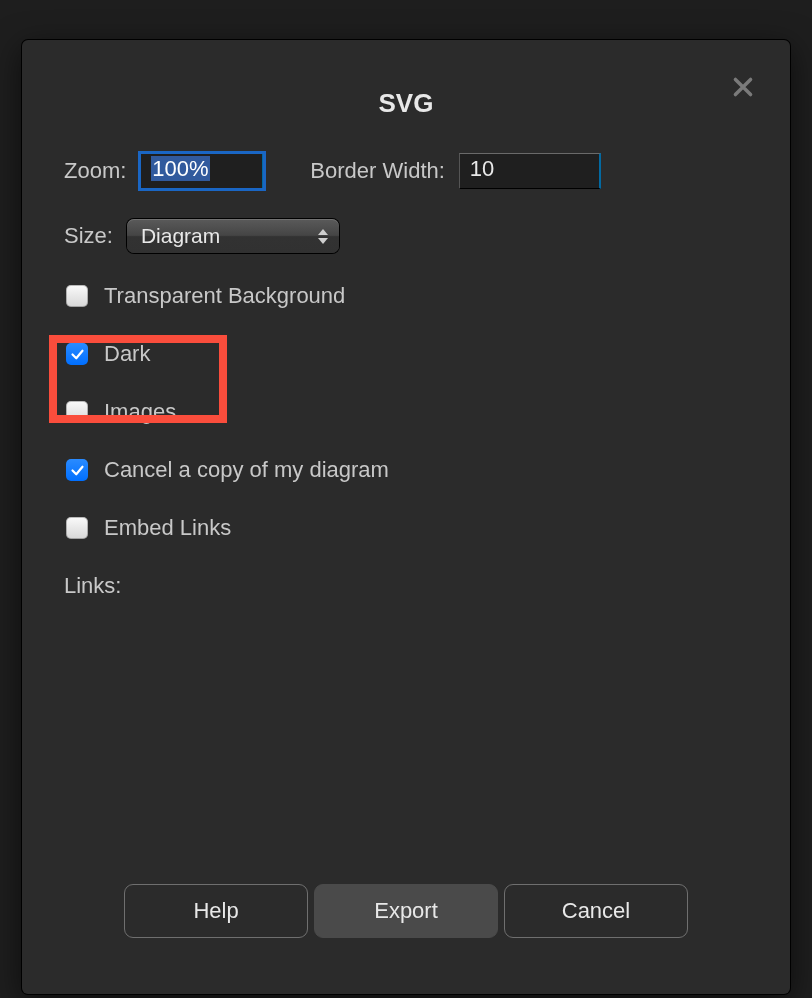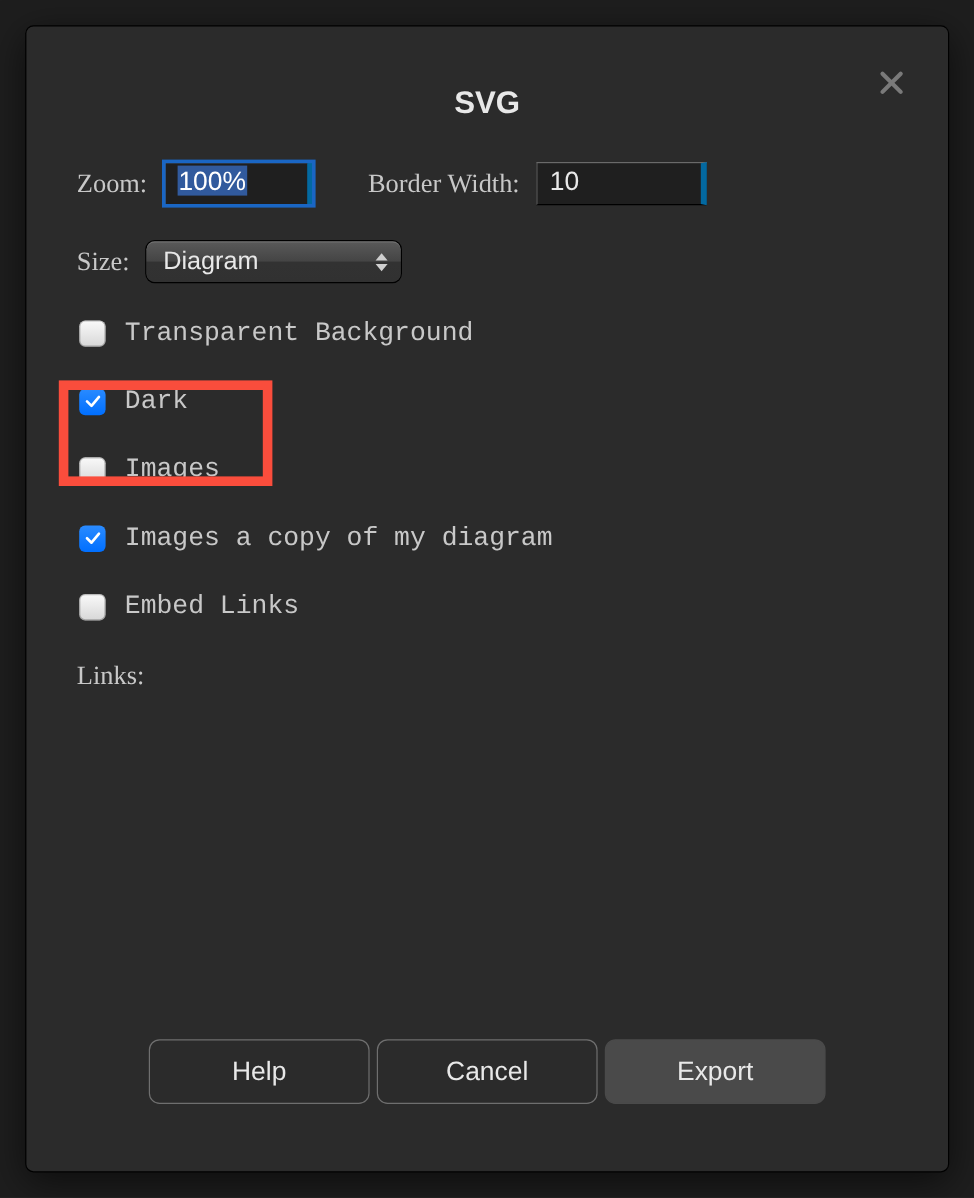--- a/index.html
+++ b/index.html
@@ -22,21 +22,21 @@
     width:812px;height:998px;
     background:#1e1e1e;
     font-family:-apple-system,BlinkMacSystemFont,"Segoe UI",Arial,sans-serif;
     color:var(--text);
     font-size:22px;
     position:relative;
     overflow:hidden;
   }
   .dialog {
     position:absolute;
-    left:22px;top:22px;
+    left:22px;top:40px;
     width:768px;height:954px;
     background:var(--bg);
     border-radius:6px;
     box-shadow:0 0 0 1px #000, 0 8px 32px rgba(0,0,0,.6);
   }
   .close-x {
     position:absolute;
     top:34px;right:34px;
     width:26px;height:26px;
     color:#7a7a7a;
@@ -53,31 +53,30 @@
   .content {
     padding:34px 42px 0 42px;
   }
   .row {
     display:flex;
     align-items:center;
     margin-bottom:30px;
   }
   .row label {
     margin-right:14px;
-    font-family:Liberation Serif, serif;
   }
   .text-input {
     background:var(--input-bg);
     color:var(--text-bright);
     font-size:22px;
     height:36px;
     padding:2px 10px;
     border-top:1px solid var(--input-border-light);
     border-left:1px solid #555;
-    border-right:5px solid #0369a1;
+    border-right:2px solid #0369a1;
     border-bottom:1px solid #000;
     box-sizing:border-box;
   }
   .zoom-input {
     width:124px;
     outline:3px solid var(--focus-blue);
     outline-offset:-1px;
   }
   .zoom-input .sel {
     background:#315a9d;
@@ -107,21 +106,21 @@
   .select .arrows::before,
   .select .arrows::after{
     content:"";width:0;height:0;border-left:5px solid transparent;border-right:5px solid transparent;
   }
   .select .arrows::before{border-bottom:6px solid #cfcfcf;}
   .select .arrows::after{border-top:6px solid #cfcfcf;}
   .size-select{width:164px;text-align:center;}
   .ts-select{width:272px;}
   .links-select{width:288px;}
 
-  .checks { padding-left:2px;font-family:Liberation Mono, monospace; }
+  .checks { padding-left:2px; }
   .check-row{
     display:flex;align-items:center;
     margin-bottom:32px;
     position:relative;
   }
   .chk {
     width:22px;height:22px;
     border-radius:5px;
     margin-right:16px;
     box-sizing:border-box;
@@ -219,38 +218,38 @@
           
         </span>
         <span class="check-label">Images</span>
       </div>
       <div class="check-row">
         <span class="chk checked">
           <svg viewBox="0 0 24 24" width="15" height="15">
               <path d="M4 12 L10 18 L20 6" stroke="#fff" stroke-width="3.5" fill="none" stroke-linecap="round" stroke-linejoin="round"></path>
             </svg>
         </span>
-        <span class="check-label">Images a copy of my diagram</span>
+        <span class="check-label">Cancel a copy of my diagram</span>
       </div>
       <div class="check-row">
         <span class="chk unchecked">
           
         </span>
         <span class="check-label">Embed Links</span>
       </div>
     </div>
 
 
     <div class="row" style="margin-top:6px">
       <label>Links:</label>
     </div>
 
   </div>
 
   <div class="highlight dark-h"></div>
 
   <div class="footer">
     <div class="btn">Help</div>
+    <div class="btn primary">Export</div>
     <div class="btn">Cancel</div>
-    <div class="btn primary">Export</div>
   </div>
 
 </div>
 
 </body></html>

